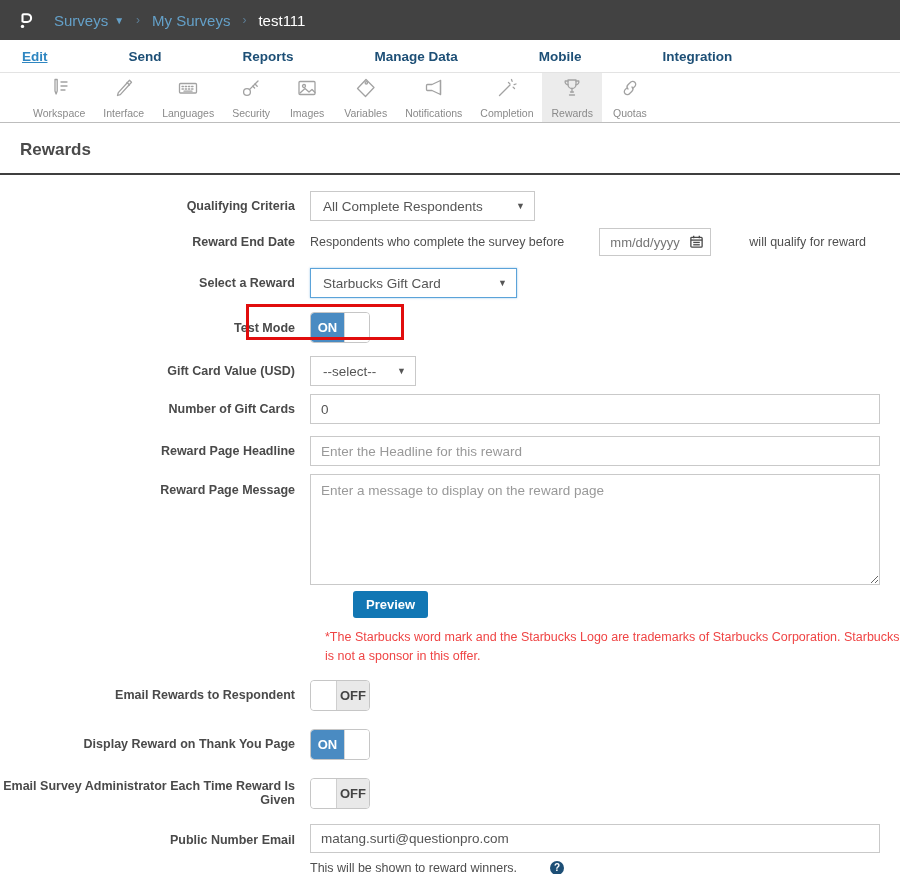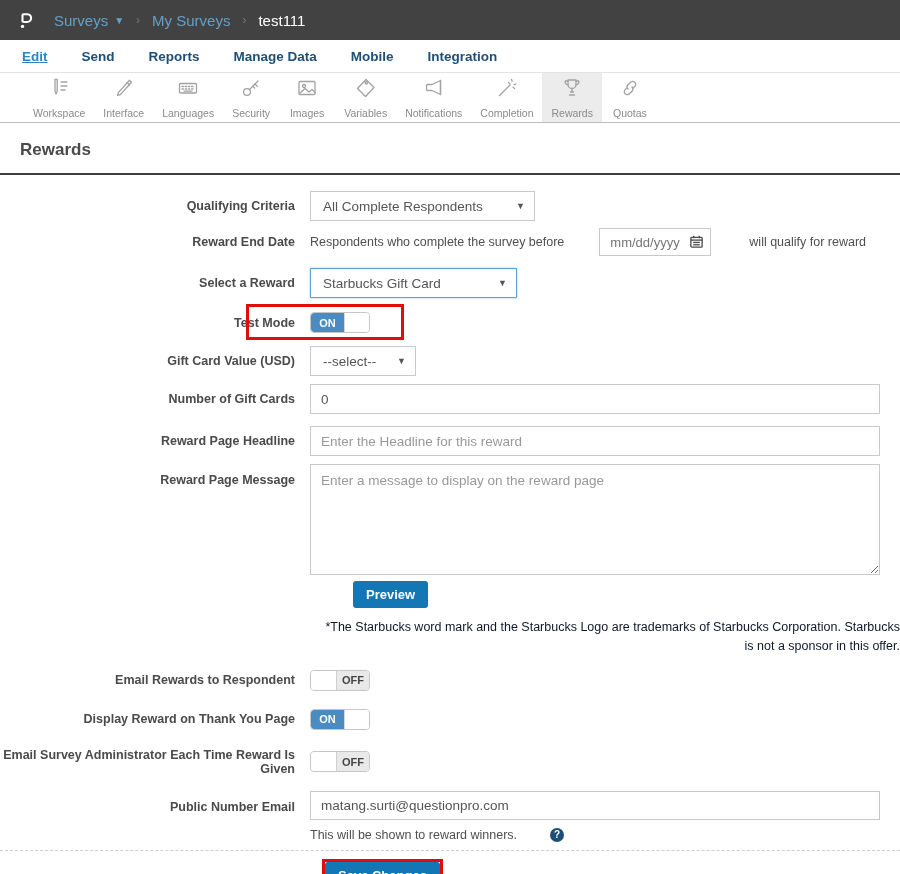--- a/index.html
+++ b/index.html
@@ -24,20 +24,21 @@
   .crumb-caret { color:#64a0c8; font-size: 10px; margin-left: 6px; }
   .crumb-sep { color: #5c7d95; font-size: 12px; margin: 0 12px; }
   .crumb-current { color: #ffffff; font-size: 15px; }
 
   
   .tabs {
     height: 33px; background: #fff;
     border-bottom: 1px solid #e3e3e3;
     display: flex; align-items: center;
     padding: 0 22px;
+    gap: 47px;
   }
   .tab {
     font-size: 13.5px; font-weight: bold; color: #1d4f76;
     margin-right: 34px; cursor: pointer; text-decoration: none;
   }
   .tab.active { color: #2e86c1; text-decoration: underline; }
 
   
   .icon-toolbar {
     height: 50px; background: #fff;
@@ -87,42 +88,42 @@
   .inline-note { font-size: 12.5px; color: #4f4f4f; }
   .date-wrap { position: relative; margin-left: 35px; }
   .date-input { width: 112px; height: 28px; border: 1px solid #c9c9c9; font-size: 13px; color:#555;
     padding: 0 26px 0 10px; font-family:"Liberation Sans",sans-serif; }
   .cal-icon { position:absolute; right: 7px; top: 6px; width: 15px; height: 15px; }
   .cal-icon svg { width:15px; height:15px; stroke:#4a4a4a; fill:none; stroke-width:1.4; }
   .date-suffix { margin-left: 38px; }
 
   
   .toggle {
-    width: 60px; height: 21px; border: 1px solid #c6c6c6; border-radius: 4px;
+    width: 60px; height: 31px; border: 1px solid #c6c6c6; border-radius: 4px;
     display: flex; overflow: hidden; cursor: pointer; background:#fff;
-    font-size: 11px; font-weight: bold;
+    font-size: 13px; font-weight: bold;
   }
   .toggle .seg { flex: 1; display: flex; align-items: center; justify-content: center; }
   .toggle.on .seg.state { background: #4a8bc2; color: #fff; border-radius: 3px 0 0 3px; flex: 0 0 33px; }
   .toggle.on .seg.knob { background: #fff; border-left: 1px solid #d6d6d6; }
   .toggle.off .seg.knob { background: #fff; border-right: 1px solid #cfcfcf; flex: 0 0 26px; border-radius: 3px 0 0 3px; }
   .toggle.off .seg.state { background: #e9e9e9; color: #444; }
 
   .red-box {
     position: absolute; pointer-events: none;
     border: 3px solid #e10d0d;
   }
   .testmode-box { left: 246px; top: -8px; width: 158px; height: 36px; }
 
   .btn {
     background: #1277b4; color: #fff; border: none; border-radius: 3px;
     font-family: "Liberation Sans", sans-serif; font-size: 13px; font-weight: bold;
     padding: 6px 13px; cursor: pointer;
   }
-  .disclaimer { width: 640px; font-size: 12.5px; color: #0f172a; line-height: 1.55; text-align: right; }
+  .disclaimer { width: 640px; font-size: 12.5px; color: #ef4444; line-height: 1.55; }
 
   .helper { font-size: 12.5px; color: #4f4f4f; margin-top: 8px; display: flex; align-items: center; gap: 27px; }
   .help-icon {
     display: inline-flex; align-items: center; justify-content: center;
     width: 14px; height: 14px; border-radius: 50%; background: #1d4f76; color: #fff;
     font-size: 10px; font-weight: bold; margin-left: 6px; cursor: pointer;
   }
 
   .dashed-sep { border-top: 1px dashed #cfcfcf; margin: 0 0 8px 0; }
   .save-wrap { display: inline-block; border: 3px solid #e10d0d; margin-left: 322px; }

